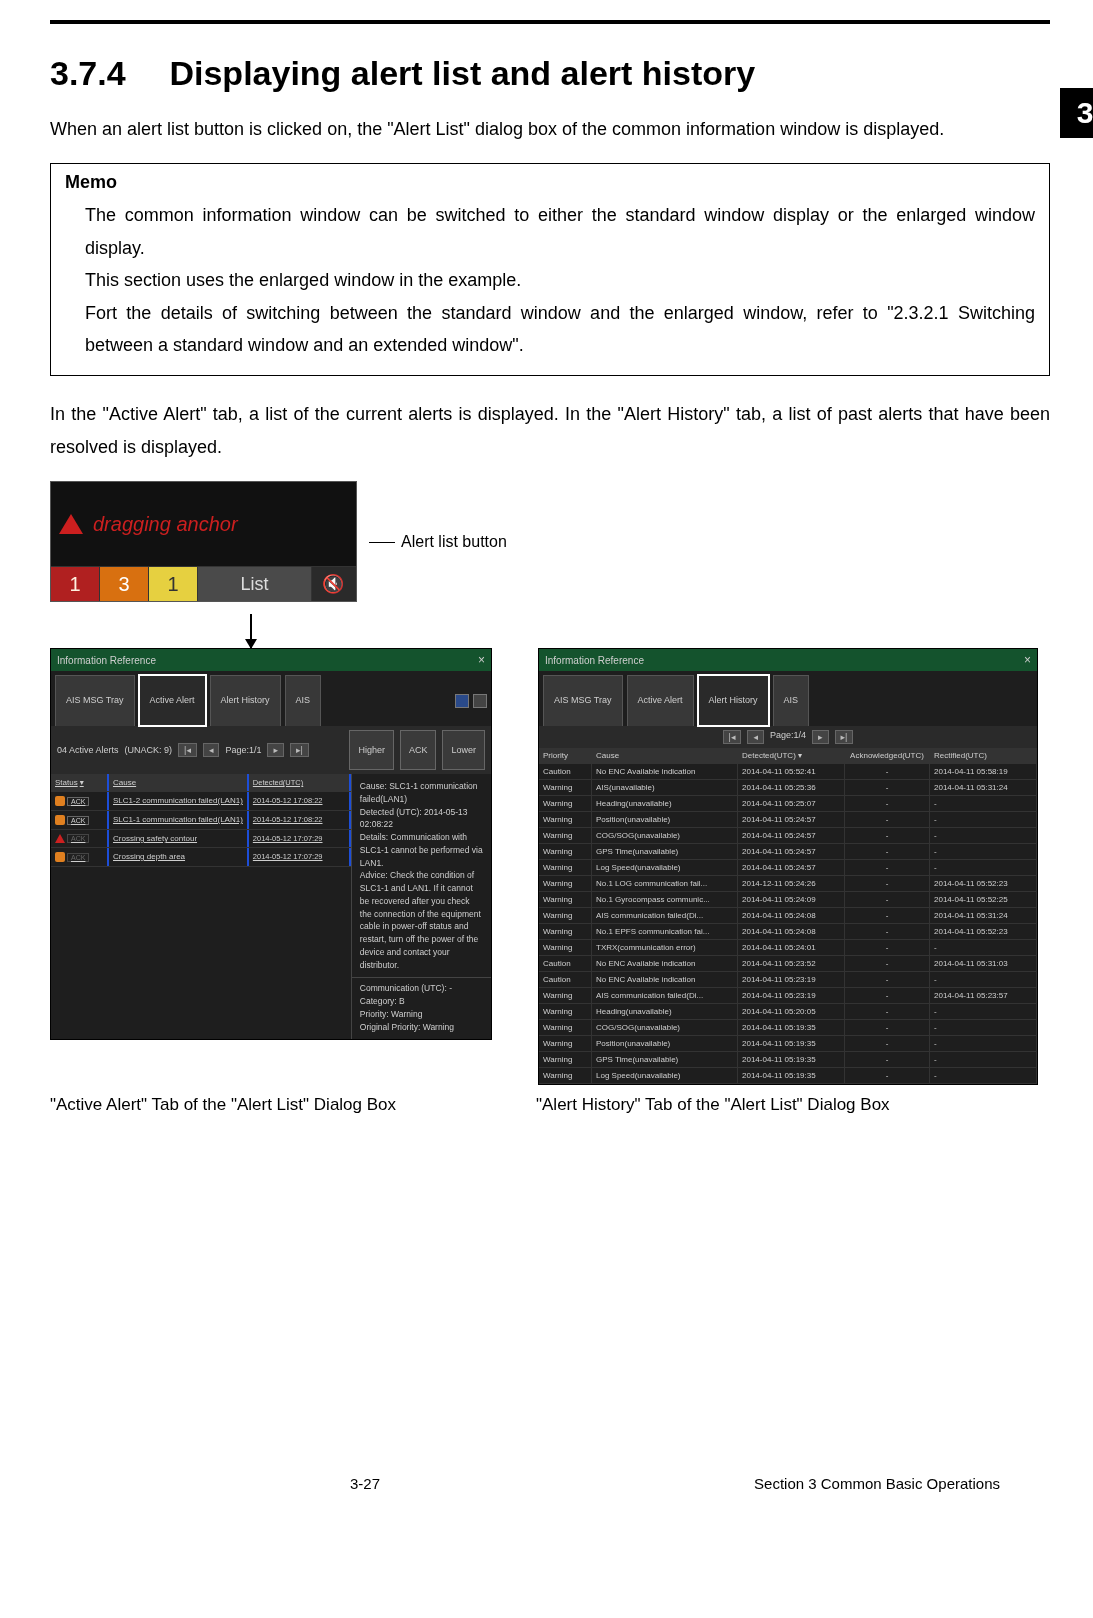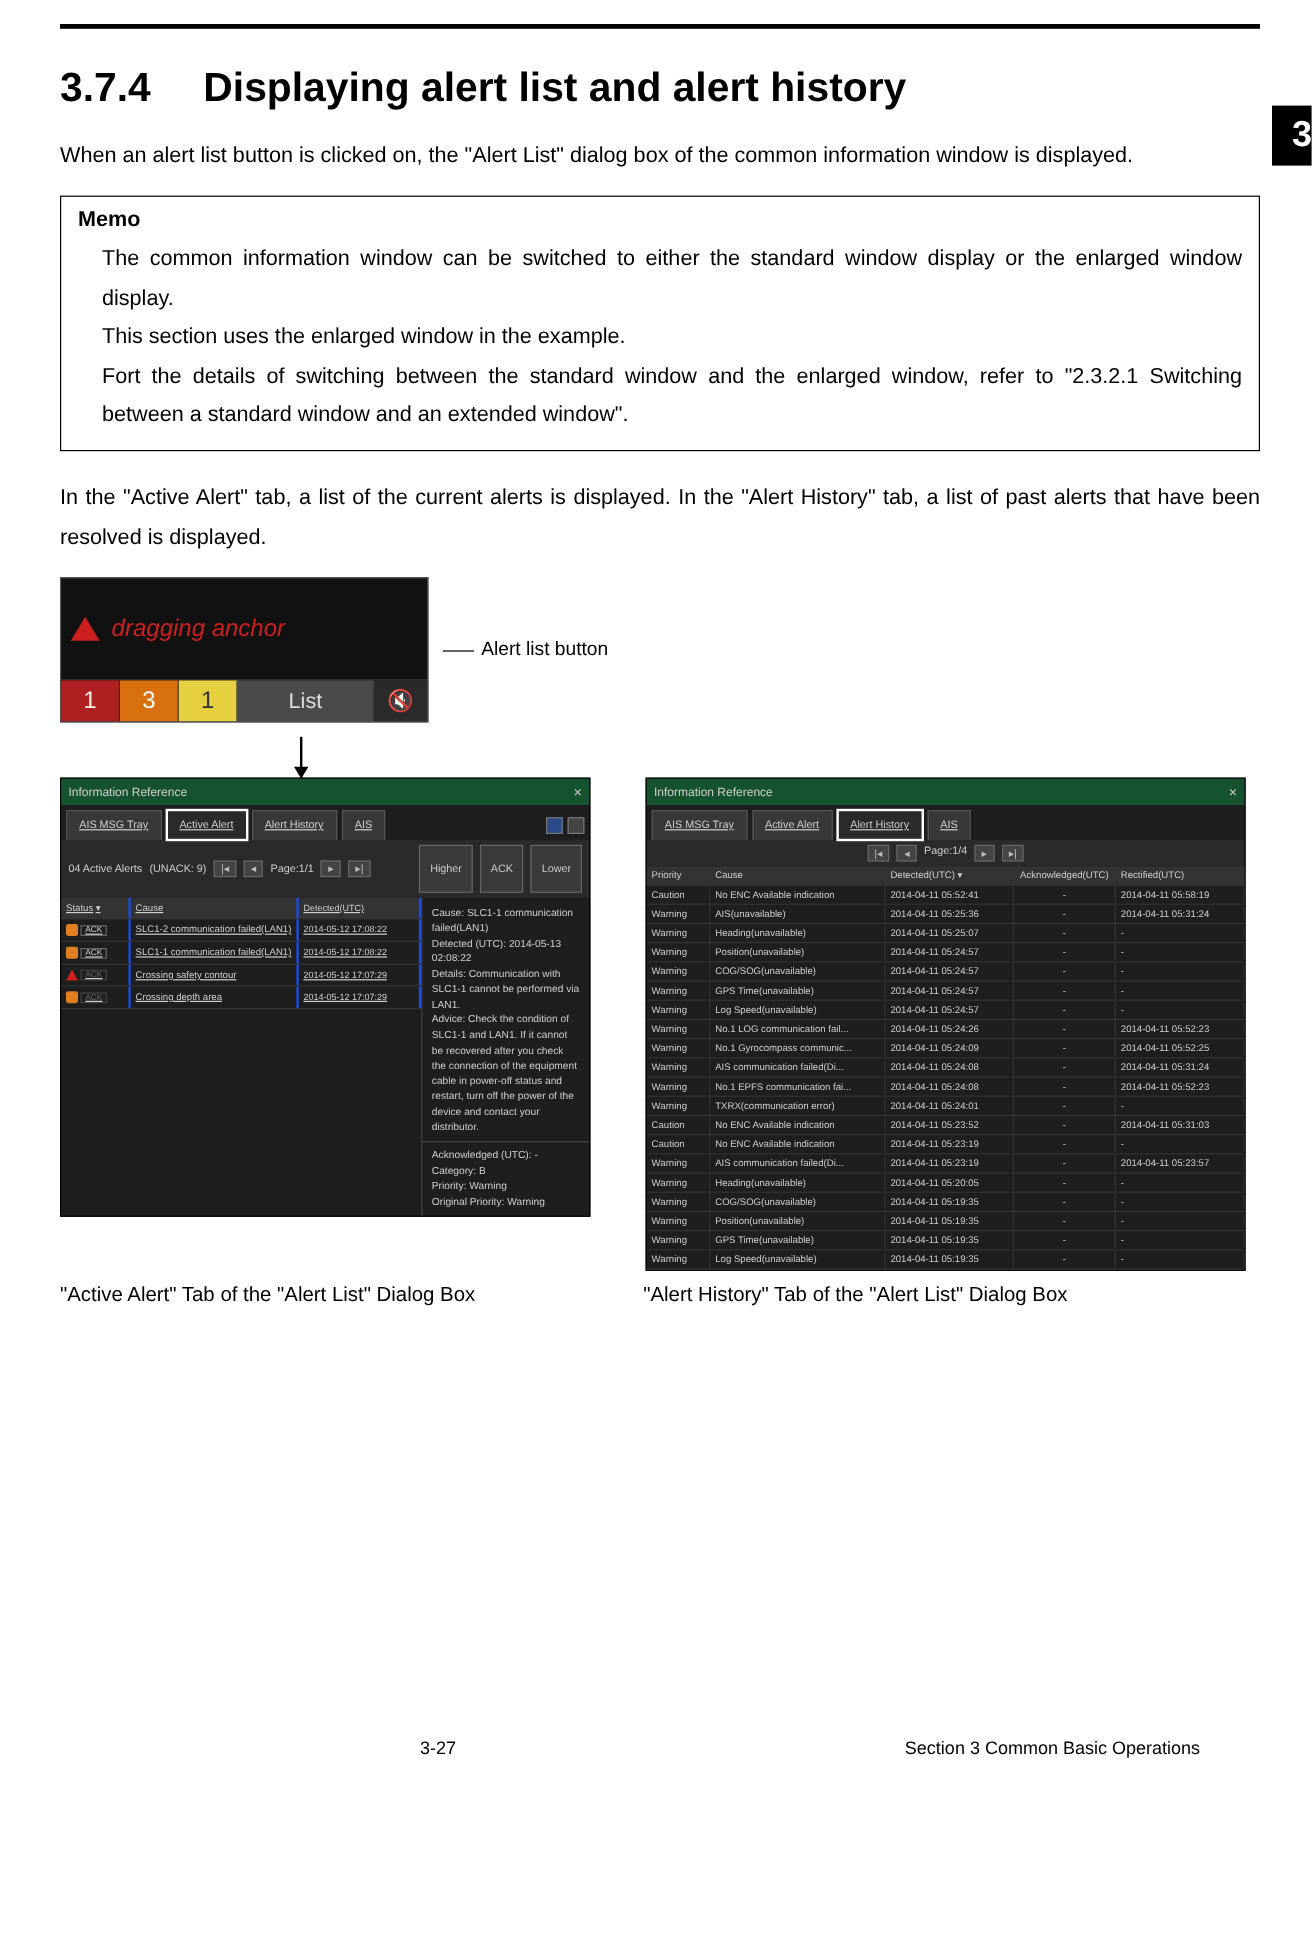--- a/index.html
+++ b/index.html
@@ -189,27 +189,26 @@
   }
   .dlg-tabs {
     display: flex;
     background: #1e1e1e;
     padding: 4px 4px 0 4px;
     gap: 4px;
     align-items: center;
   }
   .dlg-tab {
     background: #383838;
-    padding: 7px 10px;
+    padding: 20px 10px;
     font-size: 9px;
     text-align: center;
     border: 1px solid #555;
     border-bottom: none;
     line-height: 1.1;
-    text-decoration: underline;
   }
   .dlg-tab.sel {
     background: #2a2a2a;
     outline: 2px solid #fff;
     outline-offset: -1px;
   }
   .right-icons {
     margin-left: auto;
     display:flex;
     gap:4px;
@@ -433,21 +432,21 @@
             <div class="at-cell c-det">2014-05-12 17:07:29</div>
           </div>
           <div class="empty-fill"></div>
         </div>
         <div class="detail-pane">
           <div><span class="lbl">Cause:</span> <span>SLC1-1 communication failed(LAN1)</span></div>
           <div><span class="lbl">Detected (UTC):</span> <span>2014-05-13 02:08:22</span></div>
           <div><span class="lbl">Details:</span> <span>Communication with SLC1-1 cannot be performed via LAN1.</span></div>
           <div><span class="lbl">Advice:</span> <span>Check the condition of SLC1-1 and LAN1. If it cannot be recovered after you check the connection of the equipment cable in power-off status and restart, turn off the power of the device and contact your distributor.</span></div>
           <div class="detail-sep"></div>
-          <div><span class="lbl">Acknowledged (UTC):</span> <span>-</span></div>
+          <div><span class="lbl">Communication (UTC):</span> <span>-</span></div>
           <div><span class="lbl">Category:</span> <span>B</span></div>
           <div><span class="lbl">Priority:</span> <span>Warning</span></div>
           <div><span class="lbl">Original Priority:</span> <span>Warning</span></div>
         </div>
       </div>
     </div>
 
     <div class="dialog history">
       <div class="dlg-titlebar">
         <span>Information Reference</span>
@@ -522,21 +521,21 @@
           <div class="hist-row">
             <div class="hc hc-pri">Warning</div>
             <div class="hc hc-cause">Log Speed(unavailable)</div>
             <div class="hc hc-det">2014-04-11 05:24:57</div>
             <div class="hc hc-ack">-</div>
             <div class="hc hc-rec">-</div>
           </div>
           <div class="hist-row">
             <div class="hc hc-pri">Warning</div>
             <div class="hc hc-cause">No.1 LOG communication fail...</div>
-            <div class="hc hc-det">2014-04-11 05:24:26</div>
+            <div class="hc hc-det">2014-12-11 05:24:26</div>
             <div class="hc hc-ack">-</div>
             <div class="hc hc-rec">2014-04-11 05:52:23</div>
           </div>
           <div class="hist-row">
             <div class="hc hc-pri">Warning</div>
             <div class="hc hc-cause">No.1 Gyrocompass communic...</div>
             <div class="hc hc-det">2014-04-11 05:24:09</div>
             <div class="hc hc-ack">-</div>
             <div class="hc hc-rec">2014-04-11 05:52:25</div>
           </div>

